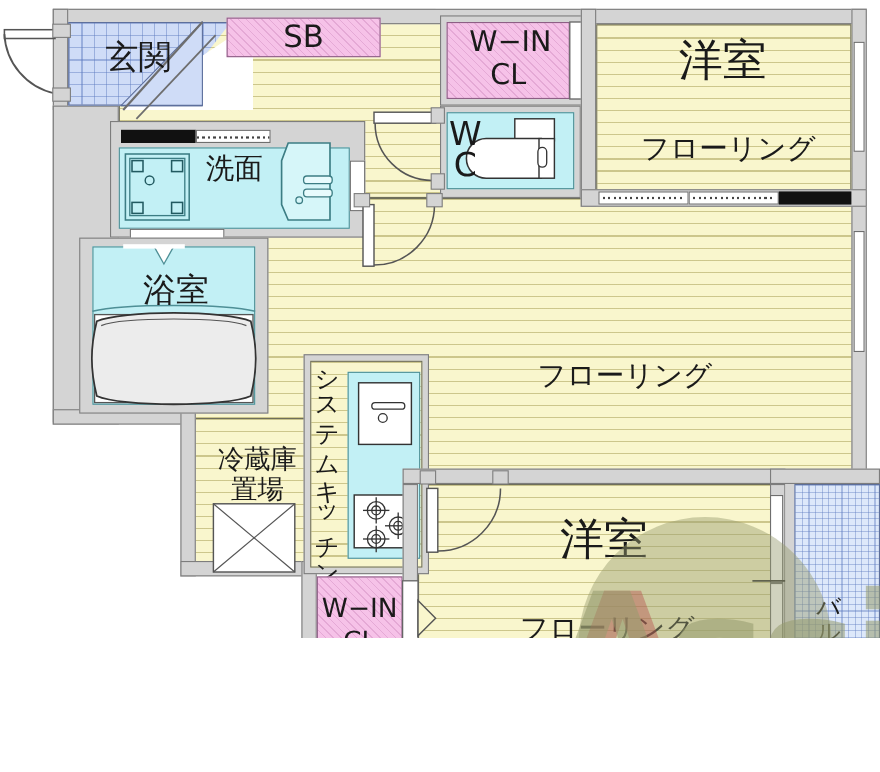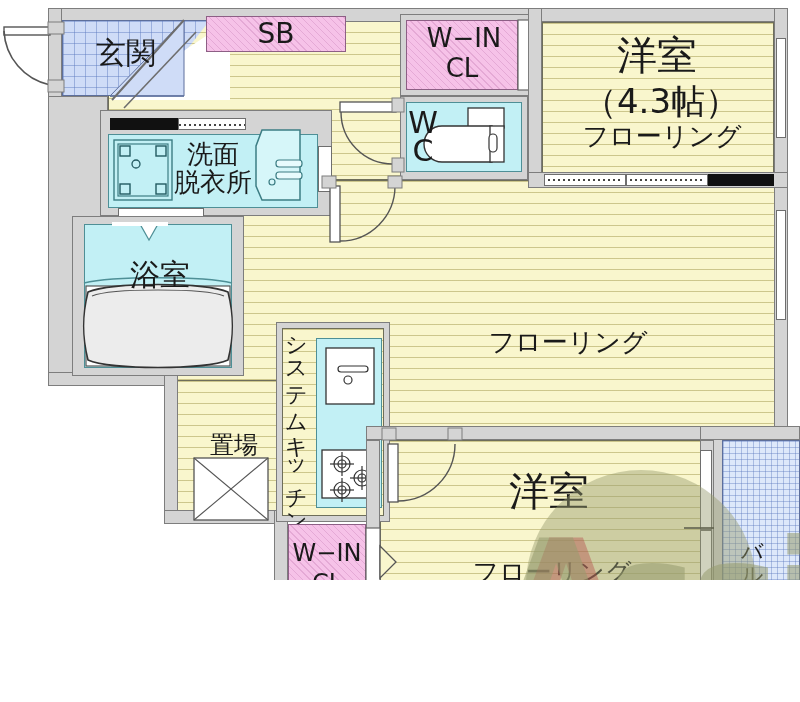--- a/index.html
+++ b/index.html
@@ -121,40 +121,39 @@
     <rect x="156" y="184" width="10" height="10" fill="none" stroke="#225a61" stroke-width="1.4"></rect>
     <circle cx="136" cy="164" r="4" fill="none" stroke="#225a61" stroke-width="1.3"></circle>
 
     <path d="M262,130 L300,130 L300,200 L262,200 L256,186 L256,146 Z" fill="#d6f6f9" stroke="#3c7d84" stroke-width="1.5"></path>
     <rect x="276" y="160" width="26" height="7" rx="3" fill="#e8fbfd" stroke="#3c7d84" stroke-width="1.2"></rect>
     <rect x="276" y="172" width="26" height="7" rx="3" fill="#e8fbfd" stroke="#3c7d84" stroke-width="1.2"></rect>
     <circle cx="272" cy="182" r="3" fill="none" stroke="#3c7d84" stroke-width="1.2"></circle>
   </svg>
 
   <div class="lbl t26" style="left:178px;top:140px;width:70px;">洗面</div>
-  <div class="lbl t26" style="left:165px;top:168px;width:96px;">脱衣所</div>
 
   <div class="abs white" style="left:118px;top:208px;width:86px;height:16px;"></div>
 
   <div class="abs white" style="left:318px;top:146px;width:14px;height:46px;"></div>
 
   <div class="abs wall" style="left:72px;top:216px;width:172px;height:160px;"></div>
   <div class="abs wet" style="left:84px;top:224px;width:148px;height:144px;"></div>
   <svg width="800" height="702">
 
     <path d="M140,224 L158,224 L149,240 Z" fill="#ffffff" stroke="#4e8f96" stroke-width="1.2"></path>
     <rect x="112" y="222" width="56" height="4" fill="#ffffff" stroke="none"></rect>
 
     <rect x="86" y="286" width="144" height="80" fill="#ffffff" stroke="#555" stroke-width="1.2"></rect>
     <path d="M88,292 C110,282 206,282 228,292 C234,316 234,336 228,360
              C206,370 110,370 88,360 C82,336 82,316 88,292 Z" fill="#ececec" stroke="#333" stroke-width="1.6"></path>
     <path d="M92,296 C112,288 204,288 224,296" fill="none" stroke="#555" stroke-width="1.1"></path>
     <path d="M84,283 C112,276 204,276 232,283" fill="none" stroke="#4e8f96" stroke-width="1.4"></path>
   </svg>
-  <div class="lbl t30" style="left:124px;top:248px;width:72px;margin-top:10px;">浴室</div>
+  <div class="lbl t30" style="left:124px;top:248px;width:72px;">浴室</div>
 
   <div class="abs wall" style="left:400px;top:96px;width:128px;height:84px;"></div>
   <div class="abs wet" style="left:406px;top:102px;width:116px;height:70px;"></div>
   <svg width="800" height="702">
     <rect x="468" y="108" width="36" height="20" fill="#ffffff" stroke="#333" stroke-width="1.3"></rect>
     <path d="M442,126 L492,126 L492,162 L442,162 A18,18 0 0 1 442,126 Z" fill="#ffffff" stroke="#333" stroke-width="1.4"></path>
     <rect x="490" y="126" width="14" height="36" fill="#ffffff" stroke="#333" stroke-width="1.3"></rect>
     <rect x="489" y="134" width="8" height="18" rx="4" fill="#ffffff" stroke="#333" stroke-width="1.2"></rect>
   </svg>
   <div class="lbl t30" style="left:408px;top:106px;width:30px;">W</div>
@@ -180,21 +179,20 @@
   <div class="lbl t26" style="left:434px;top:54px;width:56px;">CL</div>
 
   <svg width="800" height="702">
     <rect x="518" y="20" width="14" height="70" fill="#ffffff" stroke="#666" stroke-width="1.2"></rect>
     <path d="M532,30 L548,44 L532,58 Z" fill="#ffffff" stroke="#555" stroke-width="1.3"></path>
   </svg>
 
   <div class="abs wall" style="left:528px;top:8px;width:14px;height:180px;"></div>
   <div class="abs floor floorlines" style="left:542px;top:22px;width:232px;height:152px;"></div>
   <div class="lbl t40" style="left:602px;top:32px;width:110px;">洋室</div>
-  <div class="lbl t34" style="left:576px;top:82px;width:170px;">（4.3帖）</div>
   <div class="lbl t26" style="left:572px;top:122px;width:180px;">フローリング</div>
 
   <div class="abs wall" style="left:528px;top:172px;width:260px;height:16px;"></div>
   <div class="abs white" style="left:544px;top:174px;width:82px;height:12px;"></div>
   <div class="abs" style="left:548px;top:179px;width:74px;height:2px;
               background-image:repeating-linear-gradient(to right,#444 0 2px,transparent 2px 5px);"></div>
   <div class="abs white" style="left:626px;top:174px;width:82px;height:12px;"></div>
   <div class="abs" style="left:630px;top:179px;width:74px;height:2px;
               background-image:repeating-linear-gradient(to right,#444 0 2px,transparent 2px 5px);"></div>
   <div class="abs blk" style="left:708px;top:174px;width:66px;height:12px;"></div>
@@ -225,20 +223,21 @@
       <line x1="350" y1="478" x2="374" y2="478"></line>
         <line x1="362" y1="466" x2="362" y2="490"></line>
       <circle cx="342" cy="490" r="8"></circle>
         <circle cx="342" cy="490" r="4"></circle>
       <line x1="330" y1="490" x2="354" y2="490"></line>
         <line x1="342" y1="478" x2="342" y2="502"></line>
     </g>
   </svg>
   <div class="lbl t22 v" style="left:284px;top:322px;height:190px;">システムキッチン</div>
 
+  <div class="lbl t24" style="left:192px;top:404px;width:84px;">冷蔵庫</div>
   <div class="lbl t24" style="left:204px;top:432px;width:60px;">置場</div>
   <svg width="800" height="702">
     <rect x="194" y="458" width="74" height="62" fill="#ffffff" stroke="#555" stroke-width="1.3"></rect>
     <line x1="194" y1="458" x2="268" y2="520" stroke="#555" stroke-width="1.1"></line>
     <line x1="268" y1="458" x2="194" y2="520" stroke="#555" stroke-width="1.1"></line>
   </svg>
 
   <div class="abs pink pinkhatch" style="left:288px;top:524px;width:78px;height:100px;"></div>
   <div class="lbl t24" style="left:288px;top:540px;width:78px;">W−IN</div>
   <div class="lbl t24" style="left:298px;top:570px;width:58px;">CL</div>

